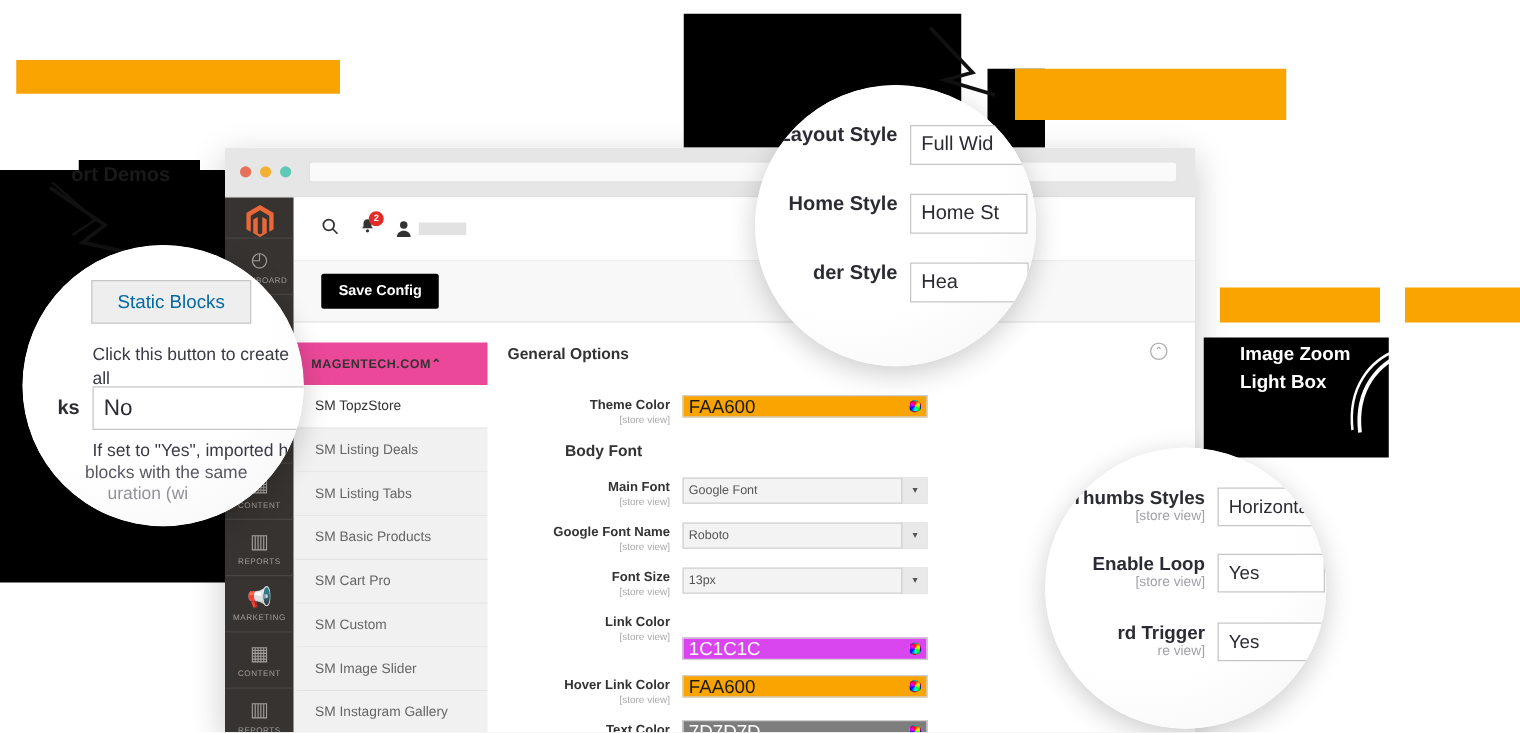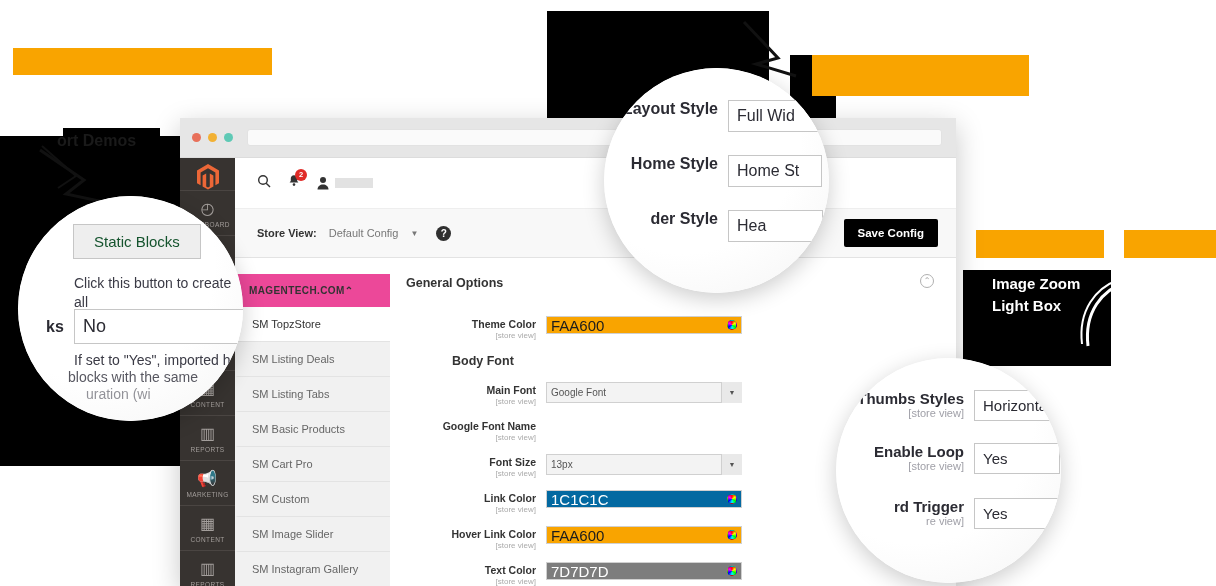--- a/index.html
+++ b/index.html
@@ -187,21 +187,21 @@
   
   #lens-left { left:18px; top:196px; width:225px; height:225px; }
 
   
   #lens-right { left:836px; top:358px; width:225px; height:225px; }
   #lens-right .lens-lab .nm { font-size:15px; }
   #lens-right .lens-lab .sv { font-size:11px; }
   #lens-right .lens-inp { font-size:15px; padding:6px 8px; }
 
   .lens-btn {
-    border:1px solid #c6c6c6; background:#eeeeee; color:#14532d;
+    border:1px solid #c6c6c6; background:#eeeeee; color:#0369a1;
     font-size:15px; padding:8px 20px; text-align:center; display:inline-block;
   }
   .lens-help { color:#3a3a45; font-size:14px; line-height:1.35; }
   .lens-underline-inp {
     border:1px solid #c6c6c6; border-top-color:#c6c6c6; background:#fff;
     font-size:18px; color:#2b2b33; padding:6px 8px;
   }
   .lens-sidelabel { font-size:16px; font-weight:bold; color:#2b2b33; }
 </style>
 </head>
@@ -315,26 +315,20 @@
               <svg width="12" height="14" viewBox="0 0 12 14">
                 <circle cx="6" cy="4" r="3" fill="#333"></circle>
                 <path d="M0.5 13.5c0-3 2.5-5 5.5-5s5.5 2 5.5 5z" fill="#333"></path>
               </svg>
               <span class="mg-userblur"></span>
             </span>
           </div>
         </div>
 
         <div class="mg-subbar">
-          <div class="mg-storeview">
-            <span class="sv-label">Store View:</span>
-            <span class="sv-value">Default Config</span>
-            <span class="sv-caret">▼</span>
-            <span class="help-dot">?</span>
-          </div>
           <button class="btn-save">Save Config</button>
         </div>
 
         <div class="mg-cols">
 
           <div class="mg-side">
             <div class="side-head">
               <span>MAGENTECH.COM</span>
               <span>⌃</span>
             </div>
@@ -394,20 +388,26 @@
                 </div>
                 <span class="sel-arrow">▼</span>
               </div>
             </div>
 
             <div class="frow">
               <div class="flab">
                 <span class="nm">Google Font Name</span>
                 <span class="sv">[store view]</span>
               </div>
+              <div class="fctl">
+                <div class="sel-field">
+                  <span>Roboto</span>
+                </div>
+                <span class="sel-arrow">▼</span>
+              </div>
             </div>
 
             <div class="frow">
               <div class="flab">
                 <span class="nm">Font Size</span>
                 <span class="sv">[store view]</span>
               </div>
               <div class="fctl">
                 <div class="sel-field">
                   <span>13px</span>
@@ -415,21 +415,21 @@
                 <span class="sel-arrow">▼</span>
               </div>
             </div>
 
             <div class="frow">
               <div class="flab">
                 <span class="nm">Link Color</span>
                 <span class="sv">[store view]</span>
               </div>
               <div class="fctl">
-                <div class="color-field" style="background:#0369a1;color:#ffffff;">
+                <div class="color-field" style="background:#d946ef;color:#ffffff;margin-top:20px;">
                   <span>1C1C1C</span>
                   <span class="color-wheel"></span>
                 </div>
               </div>
             </div>
 
             <div class="frow">
               <div class="flab">
                 <span class="nm">Hover Link Color</span>
                 <span class="sv">[store view]</span>

